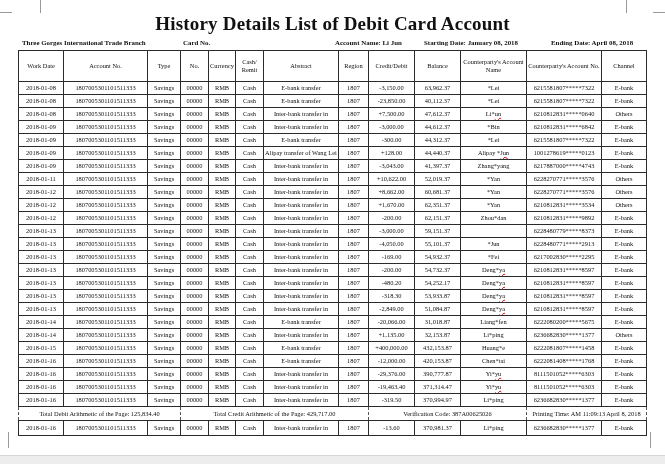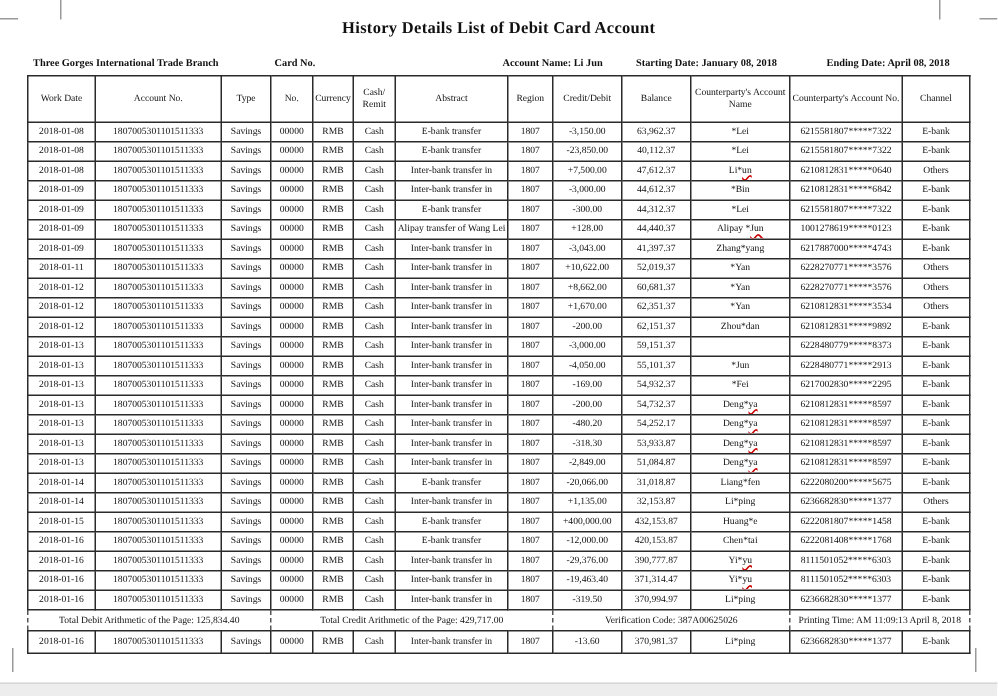--- a/index.html
+++ b/index.html
@@ -3,21 +3,21 @@
 <meta charset="utf-8">
 <style>
   html,body{margin:0;padding:0}
   body{
     width:665px;height:464px;position:relative;overflow:hidden;
     background:#ffffff;color:#111;
     font-family:"Liberation Serif","DejaVu Serif",serif;
   }
   .page-title{
     position:absolute;top:13px;left:0;width:100%;text-align:center;
-    font-size:11px;font-weight:bold;letter-spacing:.2px;
+    font-size:19px;font-weight:bold;letter-spacing:.2px;
   }
   .meta{position:absolute;top:39px;left:0;width:665px;height:10px;font-size:6.9px;font-weight:bold;white-space:nowrap}
   .meta span{position:absolute;top:0}
   .m-branch{left:22px}
   .m-card{left:183px}
   .m-account{left:335px}
   .m-start{left:424px}
   .m-end{left:551px}
 
   table.stmt{

